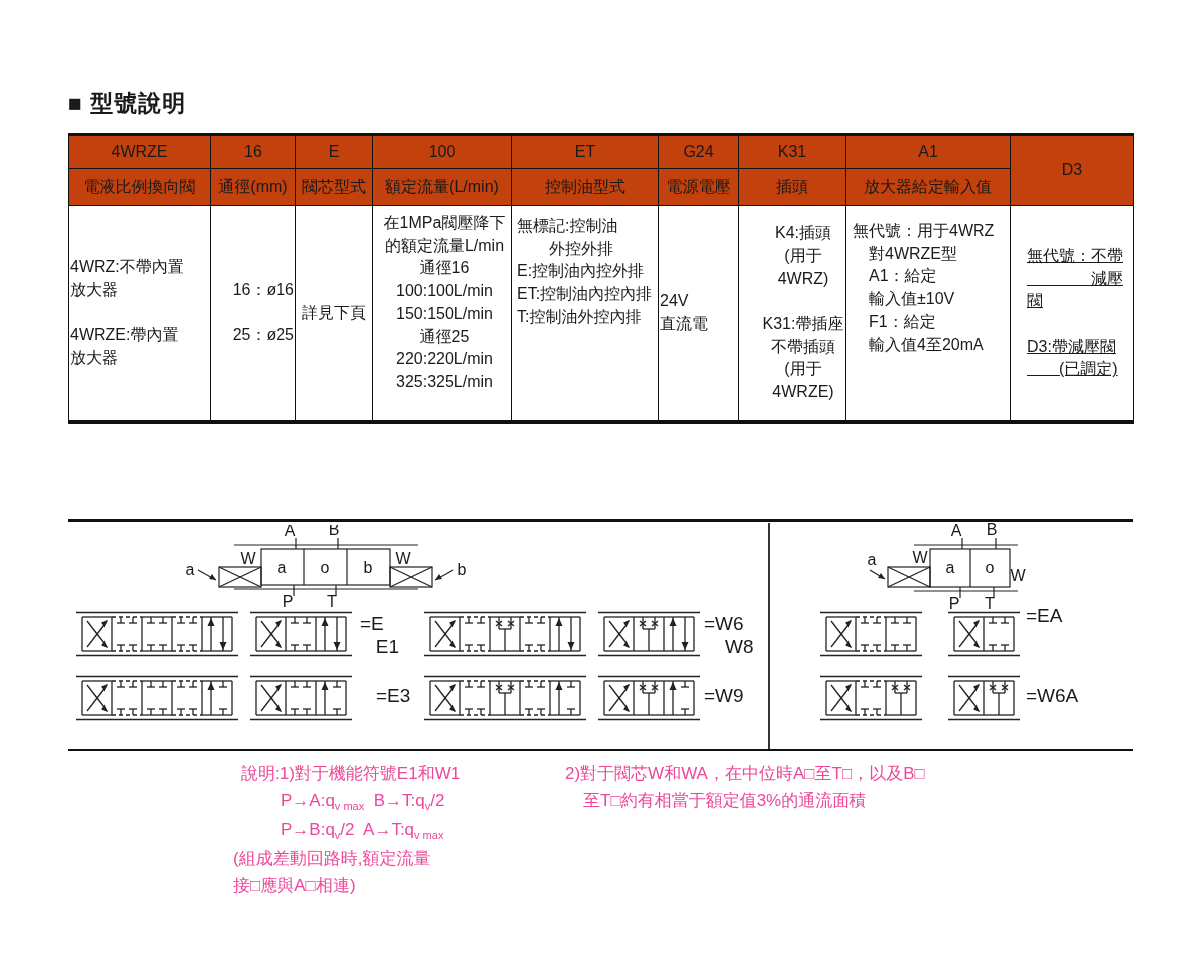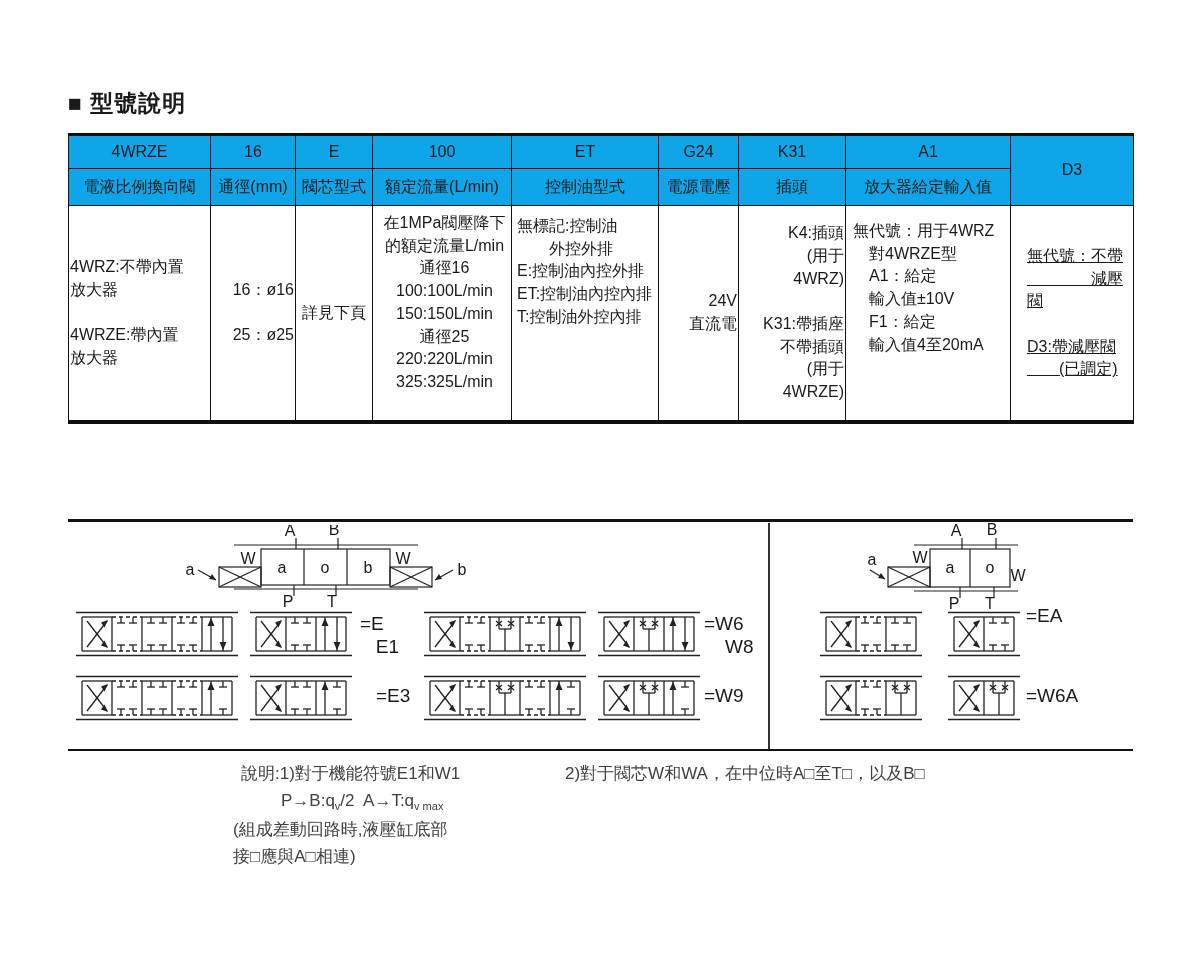--- a/index.html
+++ b/index.html
@@ -14,42 +14,42 @@
   
   table.model{
     position:absolute;left:68px;top:133px;width:1065px;
     border-collapse:collapse;table-layout:fixed;
   }
   table.model td{
     border:1.5px solid #111;font-size:16px;line-height:1.42;overflow:hidden;
   }
   table.model tr.hr1 td{height:30px;}
   table.model tr.hr2 td{height:34px;}
-  table.model tr.hdr td{background:#0ea5e9;text-align:center;}
+  table.model tr.hdr td{background:#c2410c;text-align:center;}
   table.model tr.body td{height:200px;border-bottom:4px solid #111;}
   table.model tr.hr1 td{border-top:3px solid #111;}
   .pre{white-space:pre-line;}
   td.b0{text-align:left;vertical-align:middle;}
   td.b1{text-align:right;vertical-align:middle;padding-left:13px;line-height:1.9;}
   td.b2{text-align:center;vertical-align:middle;}
   td.b3{vertical-align:top;text-align:center;padding:6px 2px 0 7px;line-height:1.44;}
   td.b4{vertical-align:top;text-align:left;padding:9px 1px 0 5px;line-height:1.62;}
-  td.b5{text-align:right;vertical-align:middle;line-height:2.4;}
-  td.b6{vertical-align:middle;text-align:right;padding-left:23px;line-height:1.35;}
+  td.b5{text-align:left;vertical-align:middle;line-height:2.4;}
+  td.b6{vertical-align:middle;text-align:center;padding-left:23px;line-height:1.35;}
   td.b7{vertical-align:top;text-align:left;padding:14px 2px 0 7px;line-height:1.62;}
   td.b8{vertical-align:middle;text-align:left;padding-left:16px;line-height:1.5;text-decoration:underline;}
   
   .rule{position:absolute;background:#111;}
   .sym-area{position:absolute;left:68px;top:523px;width:1065px;height:226px;}
   .sym-area .abs{position:absolute;}
   .vdiv{position:absolute;left:700px;top:0;width:2px;height:226px;background:#333;}
   .sym-label{font-size:19px;line-height:1.2;white-space:pre;color:#1a1a1a;}
   .schematic text{font-family:"Liberation Sans","DejaVu Sans",sans-serif;fill:#1a1a1a;}
   
-  .note{position:absolute;font-size:17px;line-height:1.6;color:#404040;}
+  .note{position:absolute;font-size:17px;line-height:1.6;color:#ec4899;}
   .note .ind1{padding-left:8px;}
   .note .formula{padding-left:48px;white-space:pre;}
   .note sub{font-size:11px;}
   .note .ind2{padding-left:18px;}
 </style>
 </head>
 <body>
 
 <div class="page">
 
@@ -720,22 +720,24 @@
             <polygon points="32,9 25,11.5 28.5,16.5"></polygon>
           </g>
         </svg></div>
     <div class="abs sym-label" style="left:958px;top:162px;">=W6A</div>
   </div>
 
   <div class="rule" style="left:68px;top:749px;width:1065px;height:2px;"></div>
 
   <div class="note" style="left:233px;top:760px;width:330px;">
     <div class="ind1">說明:1)對于機能符號E1和W1</div>
+    <div class="formula"><span>P→A:q</span><sub>v max</sub><span>  B→T:q</span><sub>v</sub><span>/2</span></div>
     <div class="formula"><span>P→B:q</span><sub>v</sub><span>/2  A→T:q</span><sub>v max</sub></div>
-    <div>(組成差動回路時,液壓缸底部</div>
+    <div>(組成差動回路時,額定流量</div>
     <div>接□應與A□相連)</div>
   </div>
 
   <div class="note" style="left:565px;top:760px;width:540px;">
     <div>2)對于閥芯W和WA，在中位時A□至T□，以及B□</div>
+    <div class="ind2">至T□約有相當于額定值3%的通流面積</div>
   </div>
 
 </div>
 
 </body></html>

